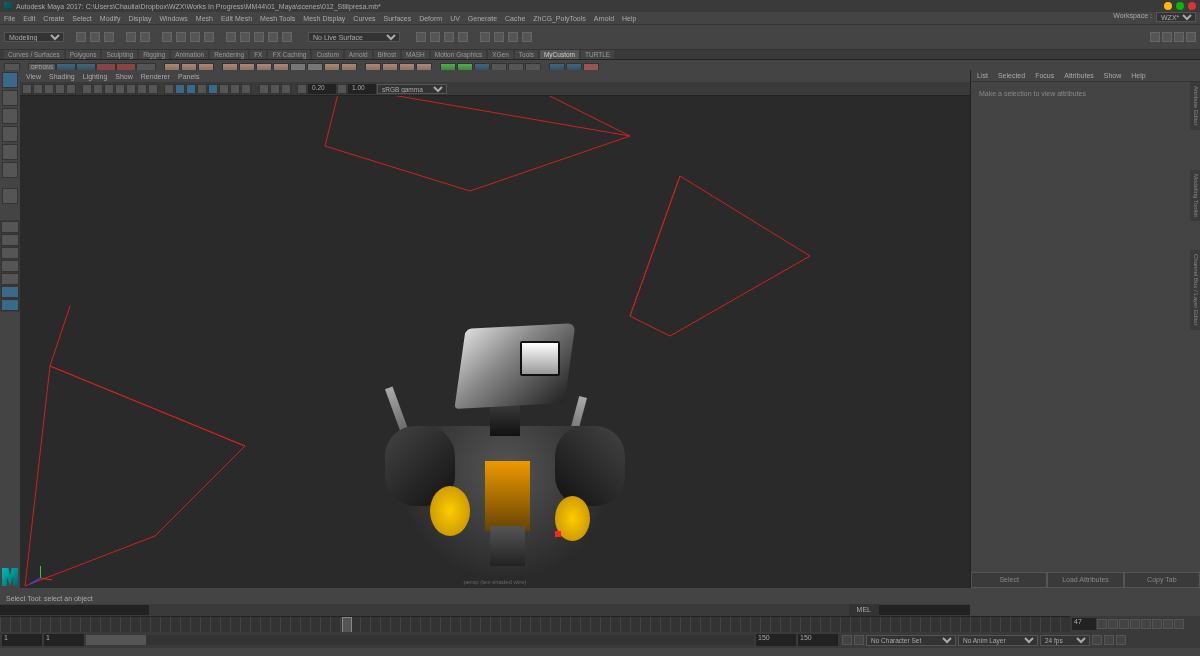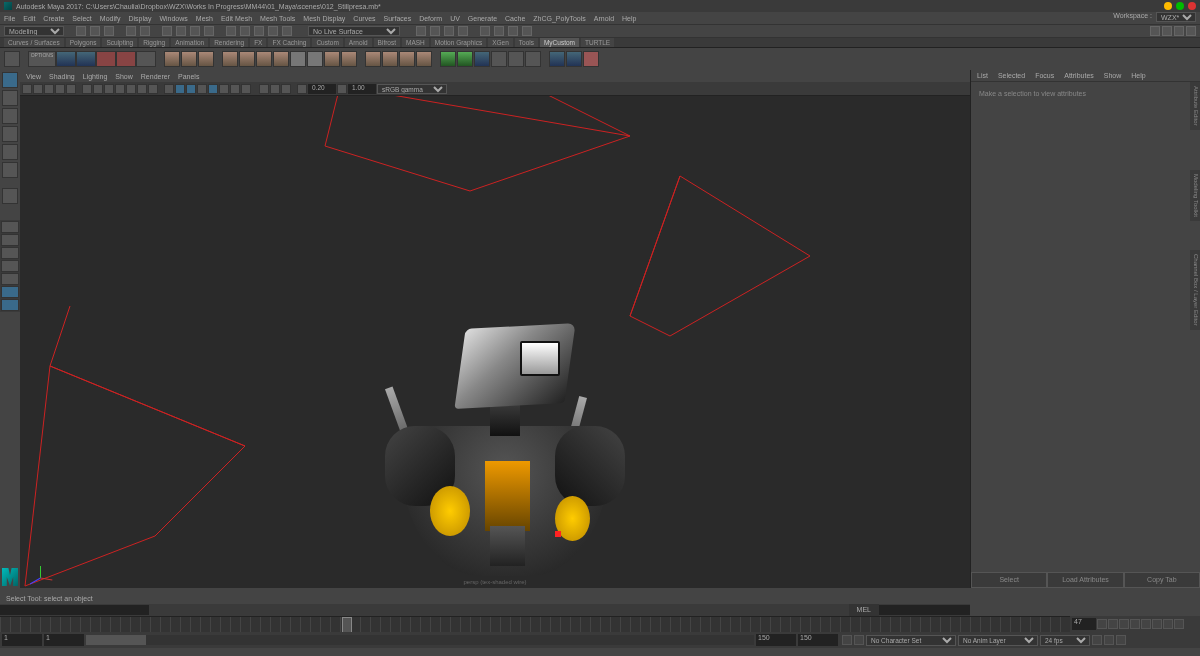--- a/index.html
+++ b/index.html
@@ -5,21 +5,21 @@
 * { margin:0; padding:0; box-sizing:border-box; font-family:Arial,sans-serif; font-size:7px; color:#aaa; }
 body { background:#444; width:1200px; height:656px; overflow:hidden; position:relative; }
 .titlebar { height:12px; background:#3a3a3a; display:flex; align-items:center; padding:0 4px; }
 .titlebar .logo { width:8px; height:8px; background:linear-gradient(135deg,#0a6a6a,#044); margin-right:4px; }
 .titlebar .close { margin-left:auto; display:flex; gap:4px; }
 .titlebar .close span { width:8px; height:8px; border-radius:50%; }
 .menubar { height:12px; background:#444; display:flex; align-items:center; padding:0 4px; gap:8px; }
 .menubar span { cursor:pointer; }
 .workspace-row { position:absolute; right:4px; top:12px; height:12px; display:flex; gap:4px; }
 .workspace-row select { background:#333; color:#aaa; border:1px solid #555; font-size:7px; height:10px; width:40px; }
-.statusline { height:14px; background:#444; display:flex; align-items:center; padding:0 4px; gap:4px; border-top:1px solid #333; border-bottom:1px solid #333; }
+.statusline { height:14px; background:#444; display:flex; align-items:center; padding:12px 4px; gap:4px; border-top:1px solid #333; border-bottom:1px solid #333; }
 .statusline select { background:#333; color:#aaa; border:1px solid #555; font-size:7px; height:10px; }
 .statusline .icon { width:10px; height:10px; background:#555; border:1px solid #666; }
 .shelftabs { height:10px; background:#3a3a3a; display:flex; align-items:flex-end; padding:0 4px; gap:2px; border-bottom:1px solid #222; }
 .shelftabs span { padding:1px 4px; background:#444; color:#999; cursor:pointer; font-size:6.5px; }
 .shelftabs span.active { background:#555; color:#ccc; }
 .shelf { height:22px; background:#444; display:flex; align-items:center; padding:0 4px; gap:2px; }
 .shelf .grp { display:flex; gap:1px; margin-right:6px; }
 .shelf .ic { width:16px; height:16px; background:#555; border:1px solid #333; }
 .shelf .ic.gold { background:linear-gradient(#a87,#654); }
 .shelf .ic.bl { background:linear-gradient(#467,#235); }

